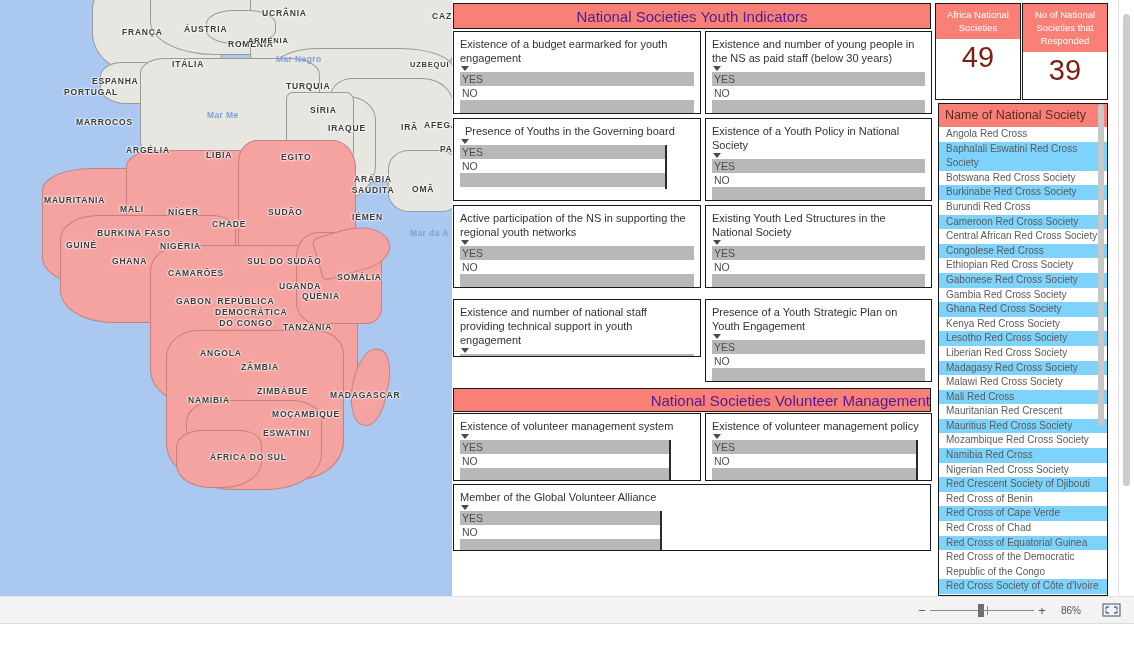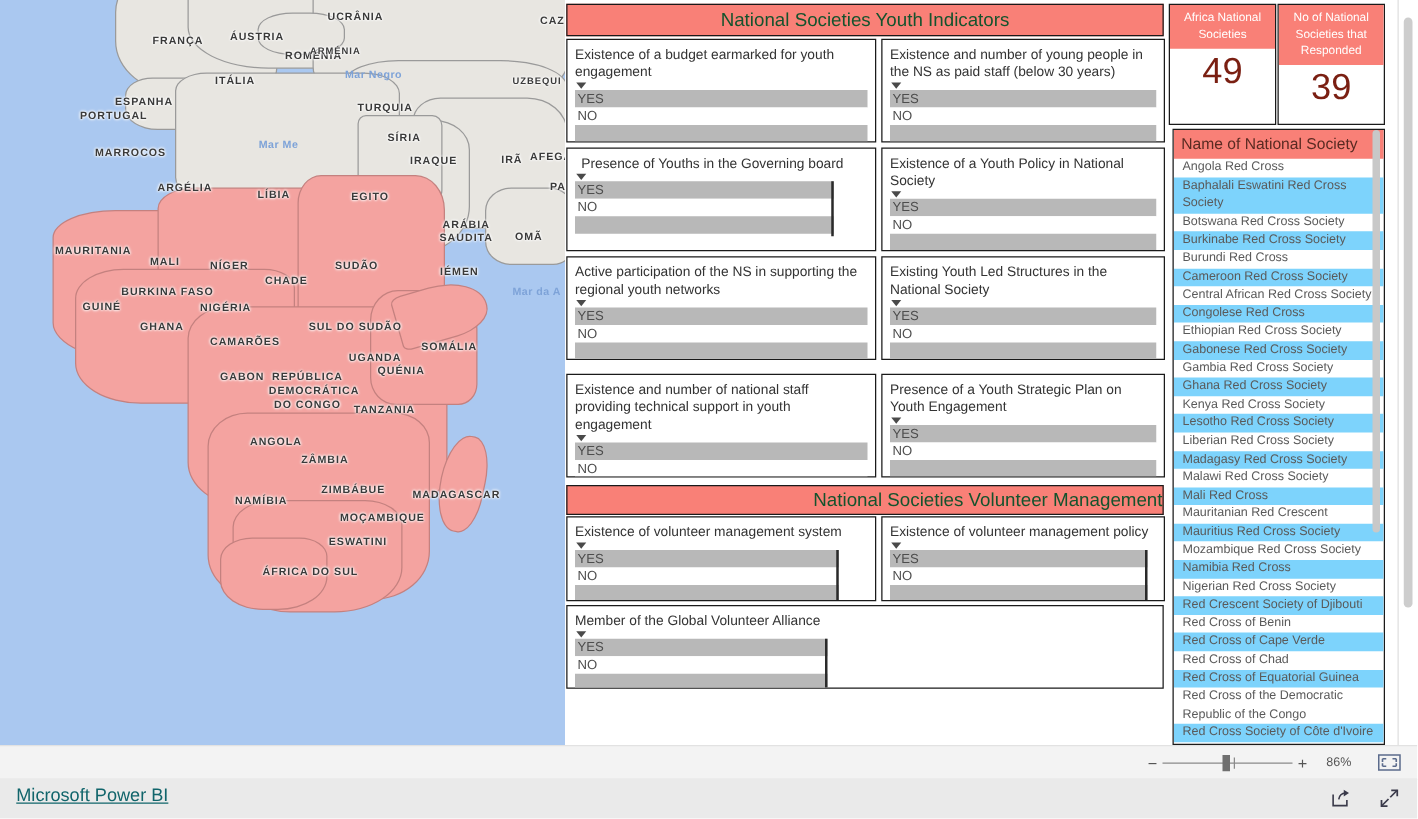--- a/index.html
+++ b/index.html
@@ -65,21 +65,21 @@
     text-shadow: none;
   }
   .maplabel.sm { font-size: 7.5px; }
 
   
   .sec-header {
     position: absolute;
     background: #f98077;
     border: 1px solid #1a1a1a;
     box-sizing: border-box;
-    color: #14532d;
+    color: #4c1d95;
     display: flex;
     align-items: center;
     justify-content: center;
     font-size: 15px;
     font-family: "Liberation Sans", sans-serif;
   }
 
   
   .slicer {
     position: absolute;
@@ -444,21 +444,21 @@
     <div class="slicer" style="left:705px;top:205px;width:227px;height:83px;">
       <div class="slicer-title">Existing Youth Led Structures in the National Society</div>
       <div class="slicer-caret"></div>
       <div class="slicer-items">
         <div class="sl-row on">YES</div>
         <div class="sl-row off">NO</div>
         <div class="sl-row blank"></div>
       </div>
     </div>
 
-    <div class="slicer" style="left:453px;top:299px;width:248px;height:83px;">
+    <div class="slicer" style="left:453px;top:299px;width:248px;height:58px;">
       <div class="slicer-title">Existence and number of national staff providing technical support in youth engagement</div>
       <div class="slicer-caret"></div>
       <div class="slicer-items">
         <div class="sl-row on">YES</div>
         <div class="sl-row off">NO</div>
 
       </div>
     </div>
 
     <div class="slicer" style="left:705px;top:299px;width:227px;height:83px;">
@@ -572,33 +572,13 @@
       <div id="zpct">86%</div>
       <div id="fitbtn">
         <svg width="19" height="14" viewBox="0 0 19 14">
           <rect x="1" y="1" width="17" height="12" fill="none" stroke="#5b6b8c" stroke-width="1.2"></rect>
           <path d="M4 4 L7 4 M4 4 L4 6.5 M15 4 L12 4 M15 4 L15 6.5 M4 10 L7 10 M4 10 L4 7.5 M15 10 L12 10 M15 10 L15 7.5" stroke="#5b6b8c" stroke-width="1.3" fill="none"></path>
         </svg>
       </div>
     </div>
   </div>
 
-  <div id="footer">
-    <div id="brand">Microsoft Power BI</div>
-    <div id="footer-icons">
-      <div>
-        <svg width="17" height="17" viewBox="0 0 17 17">
-          <path d="M2.5 5.5 L2.5 14.5 L13.5 14.5 L13.5 10" fill="none" stroke="#3a3a4a" stroke-width="1.3"></path>
-          <path d="M7 9.5 C7.5 6 9.5 4.5 12.5 4.4" fill="none" stroke="#3a3a4a" stroke-width="1.3"></path>
-          <path d="M11 1.8 L15.2 4.4 L11 7.1 Z" fill="#3a3a4a"></path>
-        </svg>
-      </div>
-      <div>
-        <svg width="17" height="17" viewBox="0 0 17 17">
-          <path d="M10 2.2 L14.8 2.2 L14.8 7" fill="none" stroke="#3a3a4a" stroke-width="1.4"></path>
-          <path d="M14.8 2.2 L9.2 7.8" fill="none" stroke="#3a3a4a" stroke-width="1.4"></path>
-          <path d="M7 14.8 L2.2 14.8 L2.2 10" fill="none" stroke="#3a3a4a" stroke-width="1.4"></path>
-          <path d="M2.2 14.8 L7.8 9.2" fill="none" stroke="#3a3a4a" stroke-width="1.4"></path>
-        </svg>
-      </div>
-    </div>
-  </div>
 </div>
 
 </body></html>

